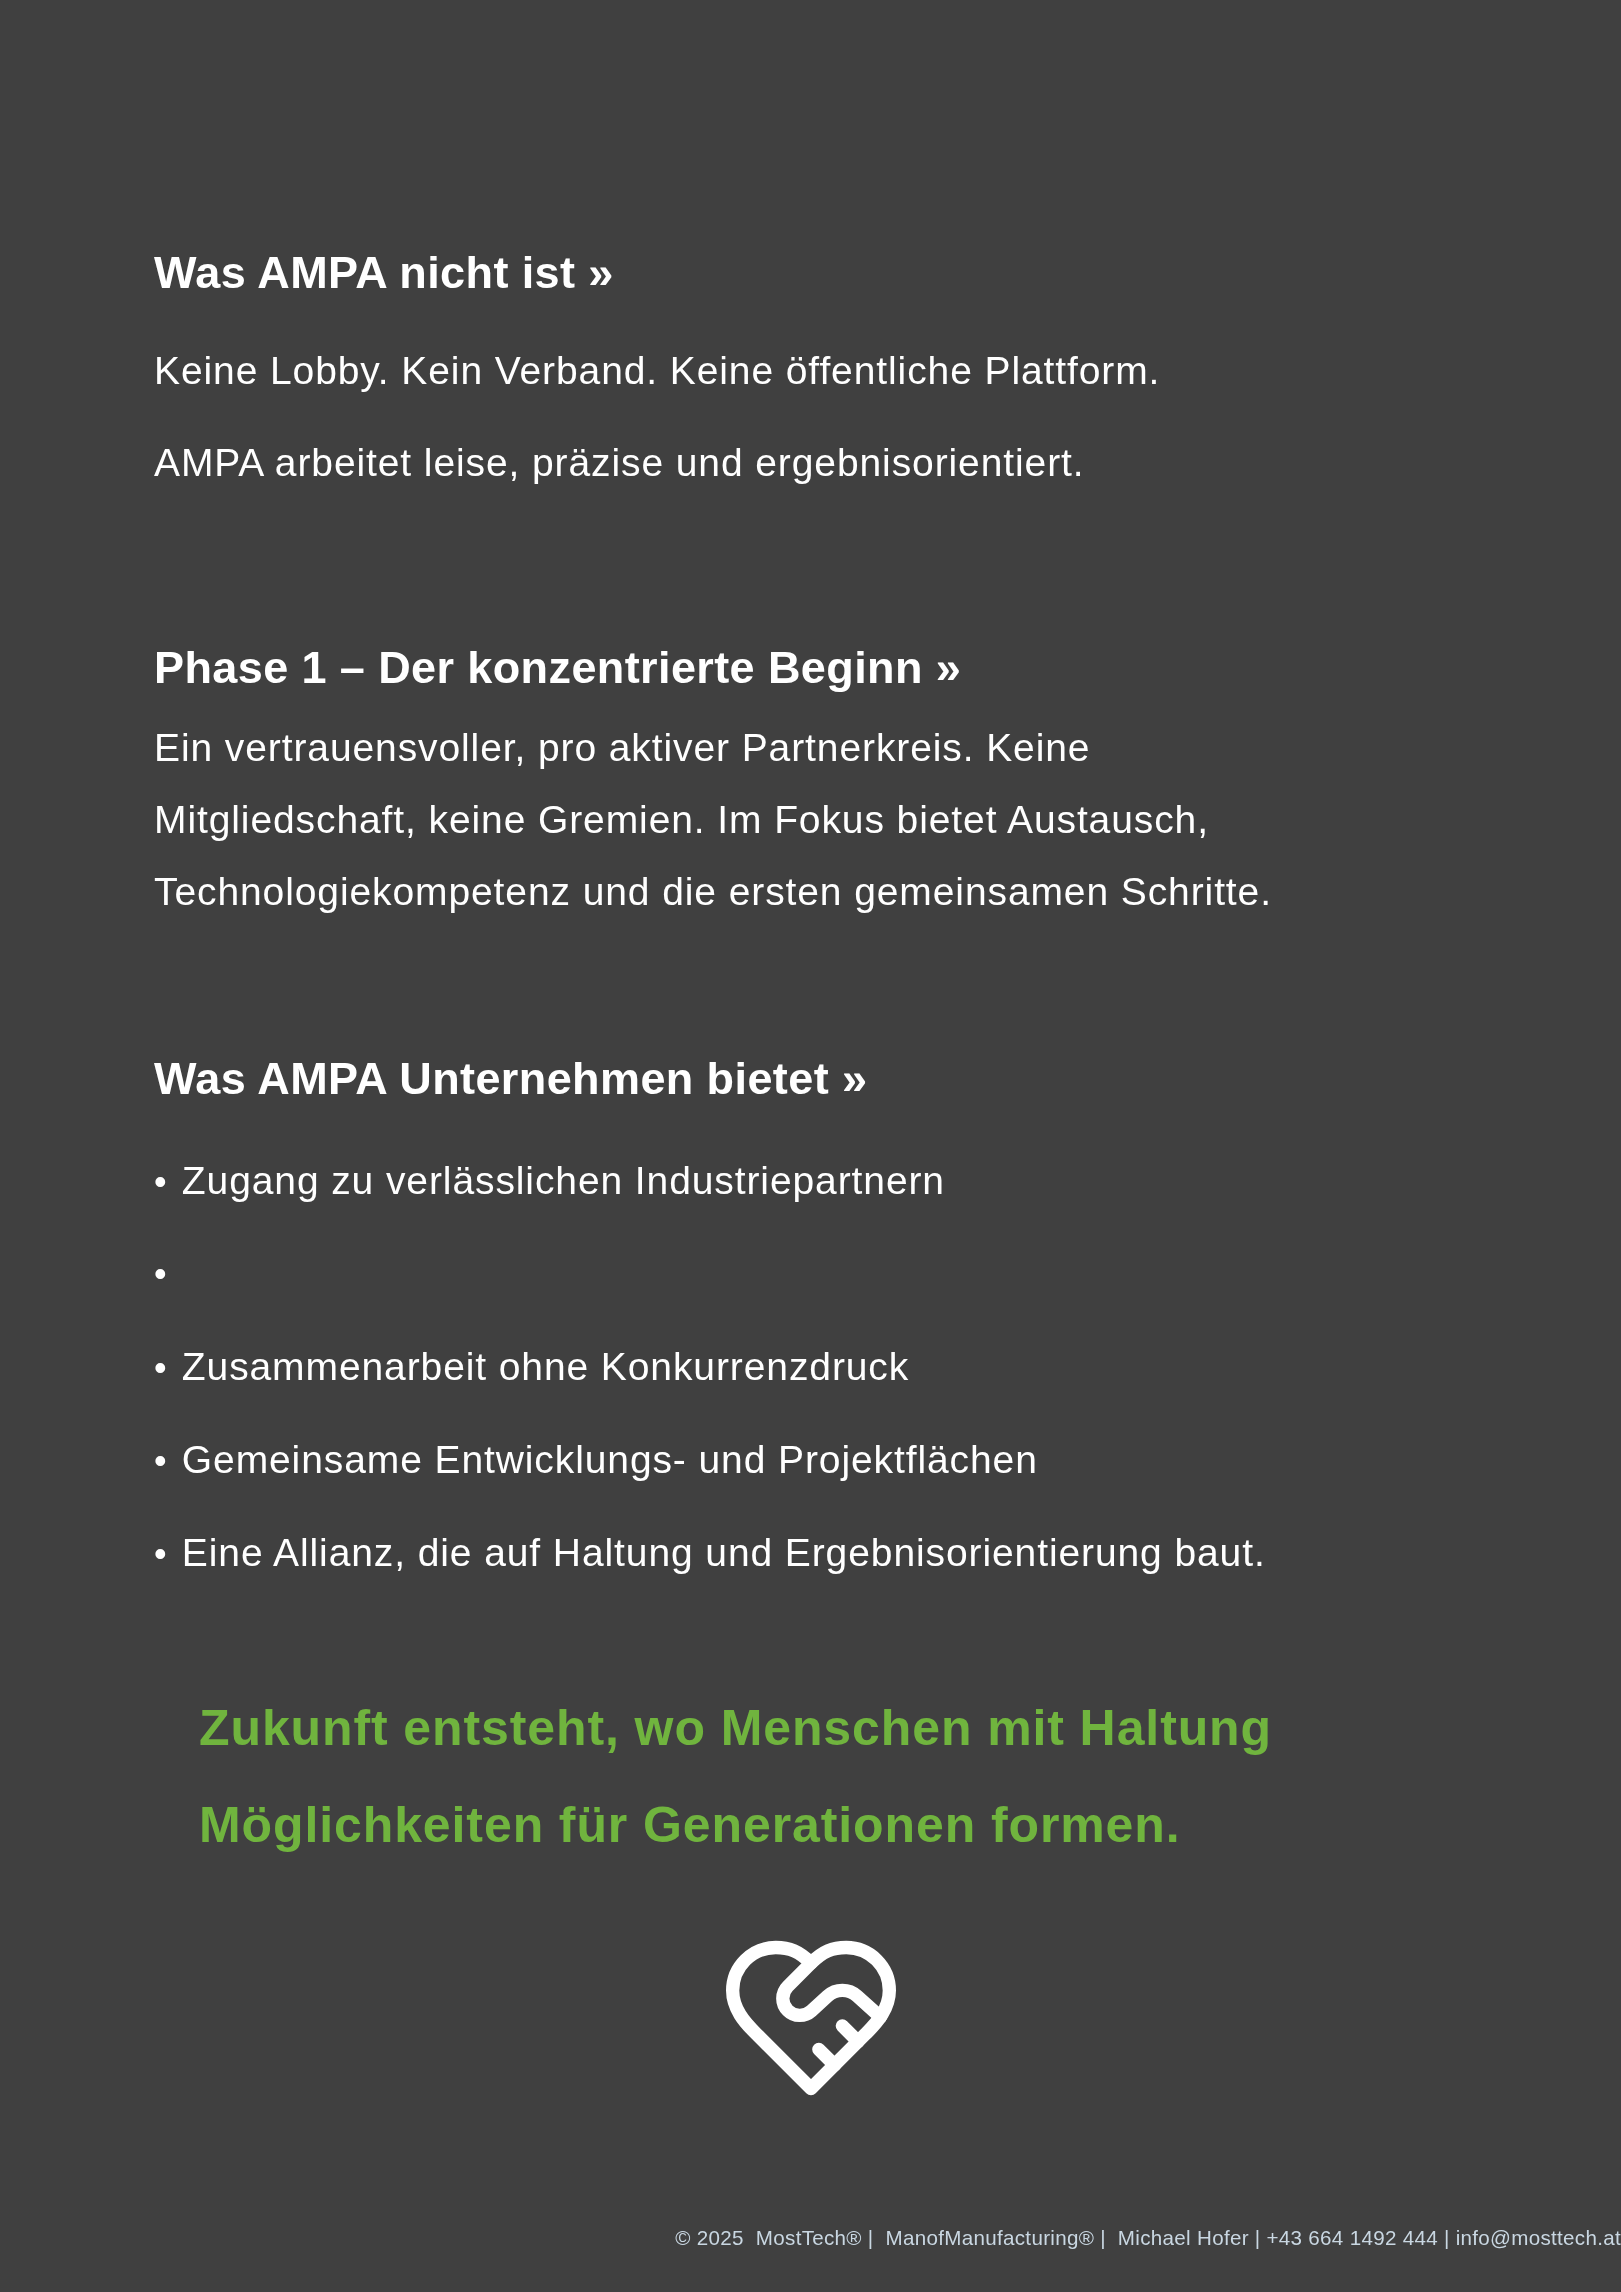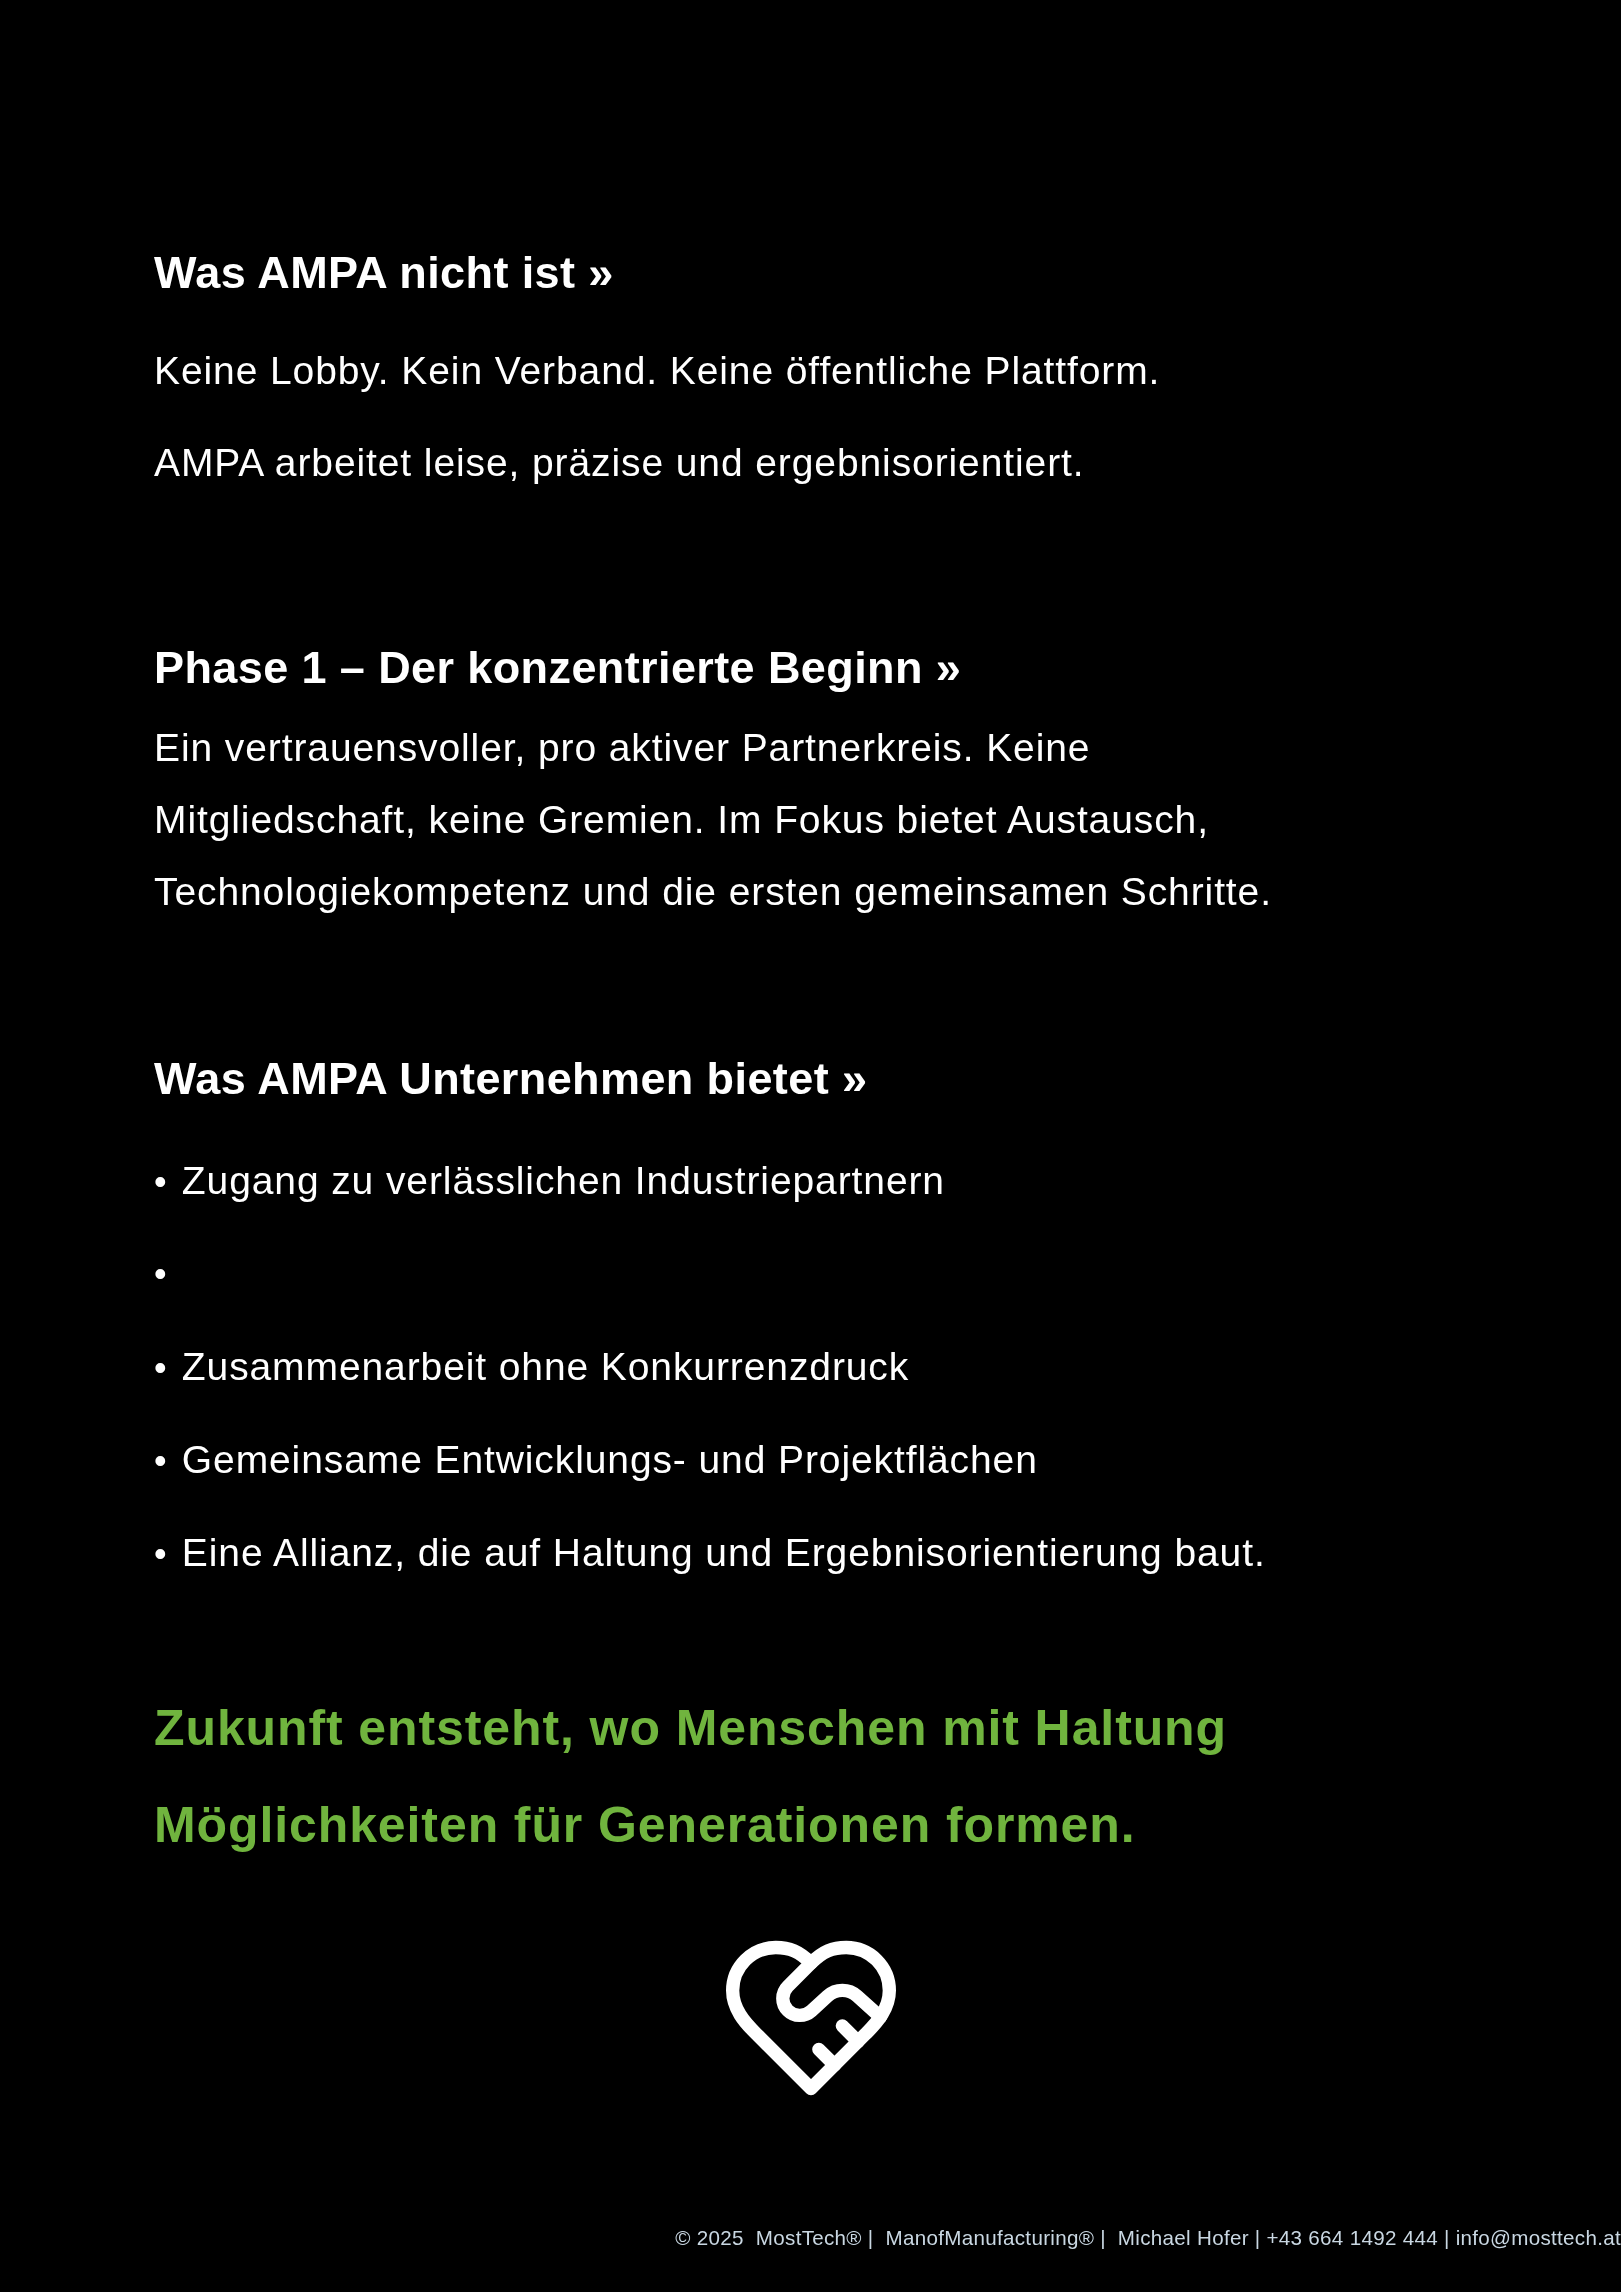--- a/index.html
+++ b/index.html
@@ -4,21 +4,21 @@
   <title>Document</title>
   <style>
     html, body {
       margin: 0;
       padding: 0;
     }
     .page {
       position: relative;
       width: 1621px;
       height: 2293px;
-      background: #000000;
+      background: #404040;
       overflow: hidden;
       font-family: "Liberation Sans", sans-serif;
       color: #ffffff;
     }
     .block {
       position: absolute;
       left: 154px;
       white-space: nowrap;
     }
     .heading {
@@ -58,20 +58,21 @@
     ul.offers li .bullet {
       margin-right: 14.3px;
       font-size: 36px;
     }
     .closing div {
       font-size: 50px;
       font-weight: 800;
       line-height: 97px;
       letter-spacing: 0.9px;
       color: #70b43e;
+      margin-left: 45px;
     }
     .icon-wrap {
       position: absolute;
       top: 1924px;
       left: calc(50% - 94px);
       width: 188px;
       height: 188px;
     }
     .footer {
       position: absolute;

